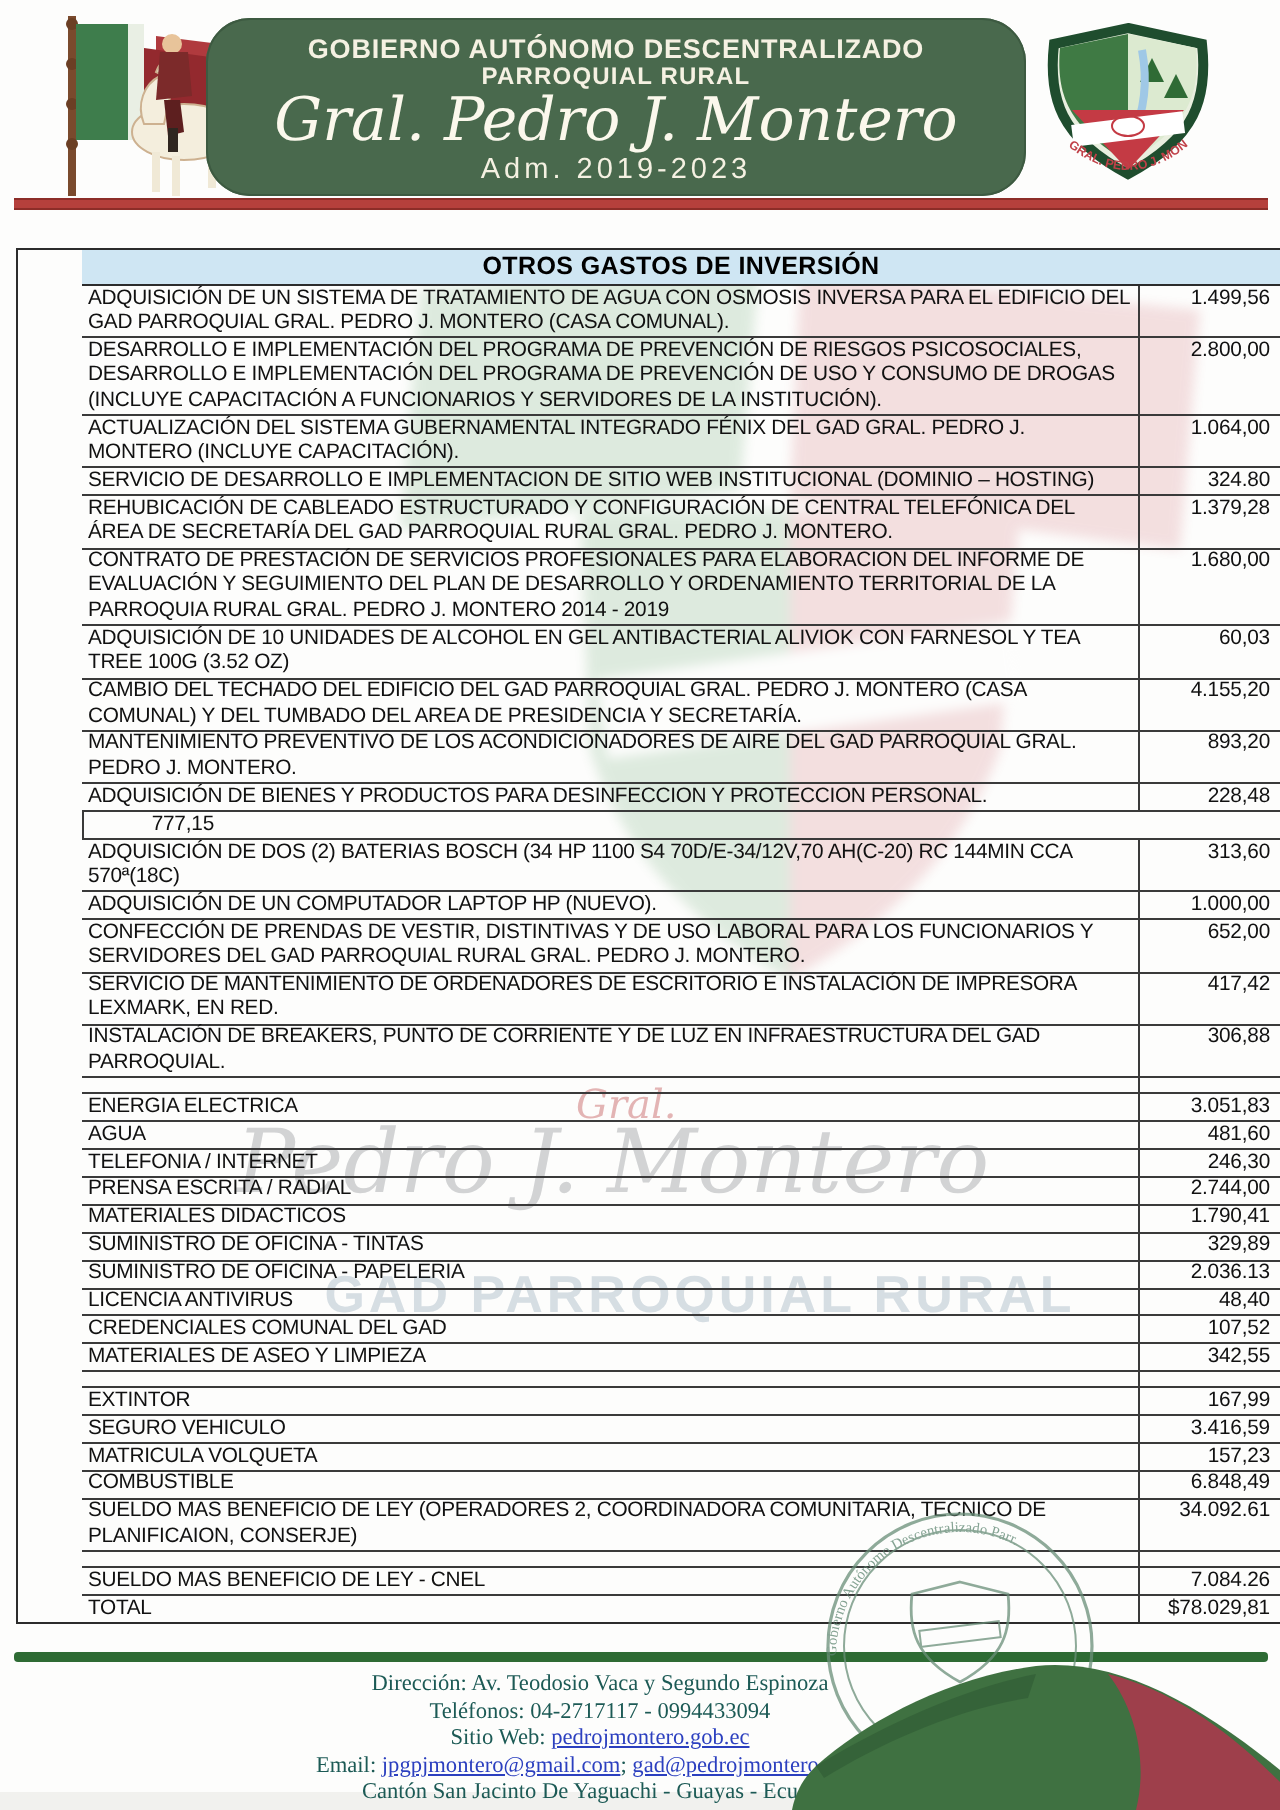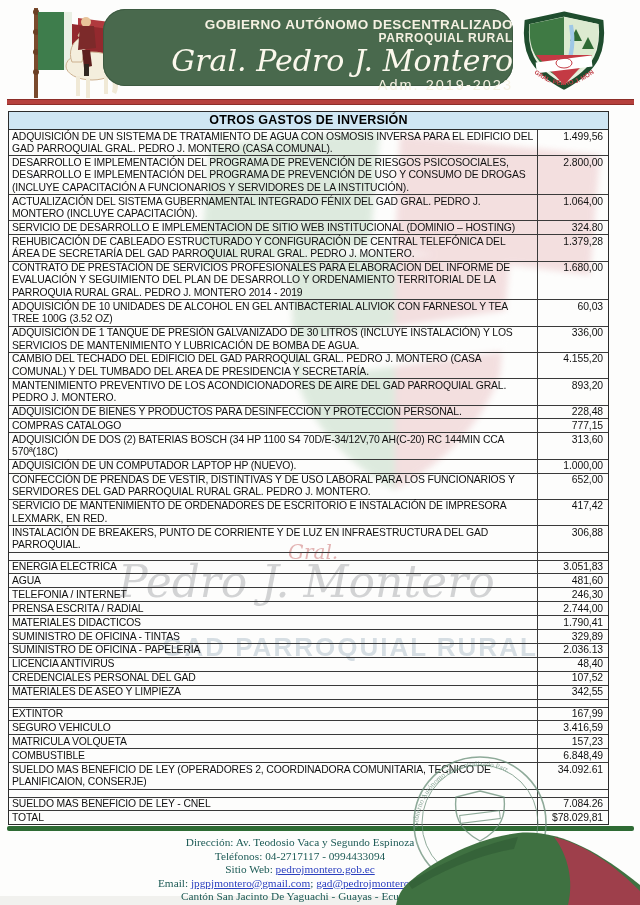--- a/index.html
+++ b/index.html
@@ -1,20 +1,20 @@
 <!DOCTYPE html>
 <html><head>
 <meta charset="utf-8">
 <style>
   html,body{margin:0;padding:0;background:#ffffff;}
   .page{position:relative;width:640px;height:905px;background:#fdfdfc;overflow:hidden;
         font-family:"Liberation Sans",sans-serif;color:#111;}
   
-  .banner{position:absolute;left:103px;top:9px;width:410px;height:77px;background:#49694d;
-          border-radius:22px;text-align:right;box-shadow:0 0 0 1px #3d5a41 inset;}
+  .banner{position:absolute;left:103px;top:9px;width:410px;height:89px;background:#49694d;
+          border-radius:22px;text-align:center;box-shadow:0 0 0 1px #3d5a41 inset;}
   .banner .org1{margin-top:8px;font-size:13.5px;font-weight:bold;letter-spacing:.4px;color:#f5f1e2;}
   .banner .org2{font-size:12px;font-weight:bold;letter-spacing:.6px;color:#f5f1e2;margin-top:-1px;}
   .banner .script{font-family:"DejaVu Serif",serif;font-style:italic;font-size:30px;color:#fbf8ec;
                   line-height:30px;margin-top:1px;white-space:nowrap;}
   .banner .adm{font-size:14.5px;color:#f5f1e2;letter-spacing:2px;margin-top:1px;}
   .logo-left{position:absolute;left:20px;top:4px;width:128px;height:98px;}
   .crest{position:absolute;left:516px;top:11px;width:96px;height:88px;}
   .red-line{position:absolute;left:7px;top:99px;width:627px;height:4px;background:#b5403c;
             border-top:1px solid #8c2d28;border-bottom:1px solid #8c2d28;}
   
@@ -22,21 +22,21 @@
              filter:blur(3px);pointer-events:none;z-index:0;}
   .wm-gral{position:absolute;left:288px;top:540px;font-family:"DejaVu Serif",serif;font-style:italic;
            font-size:20px;color:rgba(205,120,120,.55);z-index:0;pointer-events:none;}
   .wm-script{position:absolute;left:118px;top:556px;width:440px;text-align:left;
              font-family:"DejaVu Serif",serif;font-style:italic;font-size:44px;
              color:rgba(150,152,158,.42);white-space:nowrap;z-index:0;pointer-events:none;}
   .wm-caps{position:absolute;left:150px;top:632px;width:400px;text-align:center;font-weight:bold;
            font-size:26px;letter-spacing:2px;color:rgba(160,178,194,.42);z-index:0;pointer-events:none;}
   .stamp{position:absolute;left:378px;top:733px;width:262px;height:172px;z-index:3;pointer-events:none;}
   
-  .tbl{position:absolute;left:8px;top:111px;width:599px;border:1.6px solid #2c2c2c;z-index:1;}
+  .tbl{position:absolute;left:8px;top:124px;width:599px;border:1.6px solid #2c2c2c;z-index:1;padding-left:32px;}
   .tbl-title{height:17px;line-height:17px;background:#cfe6f3;border-bottom:1.3px solid #2c2c2c;
              text-align:center;font-weight:bold;font-size:12.5px;letter-spacing:.2px;color:#000;}
   .row{display:flex;border-bottom:1.2px solid #3a3a3a;background:transparent;}
   .row:last-child{border-bottom:none;}
   .desc{flex:1;padding:.5px 4px 0 3px;font-size:10.4px;line-height:12.4px;letter-spacing:-.15px;}
   .val{width:63px;border-left:1.2px solid #3a3a3a;text-align:right;
        padding:.5px 5px 0 2px;font-size:10.4px;line-height:12.4px;letter-spacing:-.1px;}
   .row.spacer{height:7px;}
   
   .green-bar{position:absolute;left:7px;top:826px;width:627px;height:5px;background:#2e6b34;border-radius:2px;z-index:2;}
@@ -139,37 +139,32 @@
     </div>
         <div class="row">
       <div class="desc">CONTRATO DE PRESTACIÓN DE SERVICIOS PROFESIONALES PARA ELABORACION DEL INFORME DE EVALUACIÓN Y SEGUIMIENTO DEL PLAN DE DESARROLLO Y ORDENAMIENTO TERRITORIAL DE LA PARROQUIA RURAL GRAL. PEDRO J. MONTERO 2014 - 2019</div>
       <div class="val">1.680,00</div>
     </div>
         <div class="row">
       <div class="desc">ADQUISICIÓN DE 10 UNIDADES DE ALCOHOL EN GEL ANTIBACTERIAL ALIVIOK CON FARNESOL Y TEA TREE 100G (3.52 OZ)</div>
       <div class="val">60,03</div>
     </div>
         <div class="row">
-      <div class="desc">ADQUISICIÓN DE 1 TANQUE DE PRESIÓN GALVANIZADO DE 30 LITROS (INCLUYE INSTALACIÓN) Y LOS SERVICIOS DE MANTENIMIENTO Y LUBRICACIÓN DE BOMBA DE AGUA.</div>
-      <div class="val">336,00</div>
-    </div>
-        <div class="row">
       <div class="desc">CAMBIO DEL TECHADO DEL EDIFICIO DEL GAD PARROQUIAL GRAL. PEDRO J. MONTERO (CASA COMUNAL) Y DEL TUMBADO DEL AREA DE PRESIDENCIA Y SECRETARÍA.</div>
       <div class="val">4.155,20</div>
     </div>
         <div class="row">
       <div class="desc">MANTENIMIENTO PREVENTIVO DE LOS ACONDICIONADORES DE AIRE DEL GAD PARROQUIAL GRAL. PEDRO J. MONTERO.</div>
       <div class="val">893,20</div>
     </div>
         <div class="row">
       <div class="desc">ADQUISICIÓN DE BIENES Y PRODUCTOS PARA DESINFECCION Y PROTECCION PERSONAL.</div>
       <div class="val">228,48</div>
     </div>
         <div class="row">
-      <div class="desc">COMPRAS CATALOGO</div>
       <div class="val">777,15</div>
     </div>
         <div class="row">
       <div class="desc">ADQUISICIÓN DE DOS (2) BATERIAS BOSCH (34 HP 1100 S4 70D/E-34/12V,70 AH(C-20) RC 144MIN CCA 570ª(18C)</div>
       <div class="val">313,60</div>
     </div>
         <div class="row">
       <div class="desc">ADQUISICIÓN DE UN COMPUTADOR LAPTOP HP (NUEVO).</div>
       <div class="val">1.000,00</div>
     </div>
@@ -215,21 +210,21 @@
     </div>
         <div class="row">
       <div class="desc">SUMINISTRO DE OFICINA - PAPELERIA</div>
       <div class="val">2.036.13</div>
     </div>
         <div class="row">
       <div class="desc">LICENCIA ANTIVIRUS</div>
       <div class="val">48,40</div>
     </div>
         <div class="row">
-      <div class="desc">CREDENCIALES PERSONAL DEL GAD</div>
+      <div class="desc">CREDENCIALES COMUNAL DEL GAD</div>
       <div class="val">107,52</div>
     </div>
         <div class="row">
       <div class="desc">MATERIALES DE ASEO Y LIMPIEZA</div>
       <div class="val">342,55</div>
     </div>
         <div class="row spacer">
           <div class="desc"></div>
           <div class="val"></div>
         </div>

